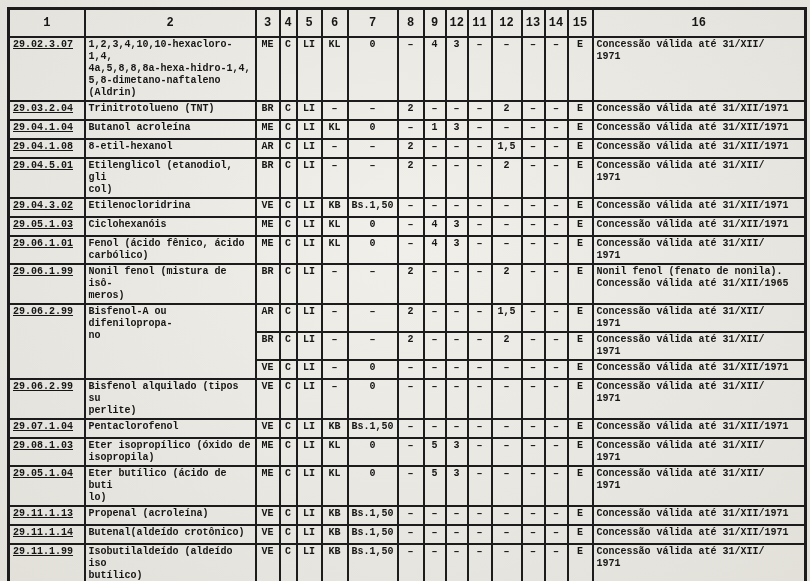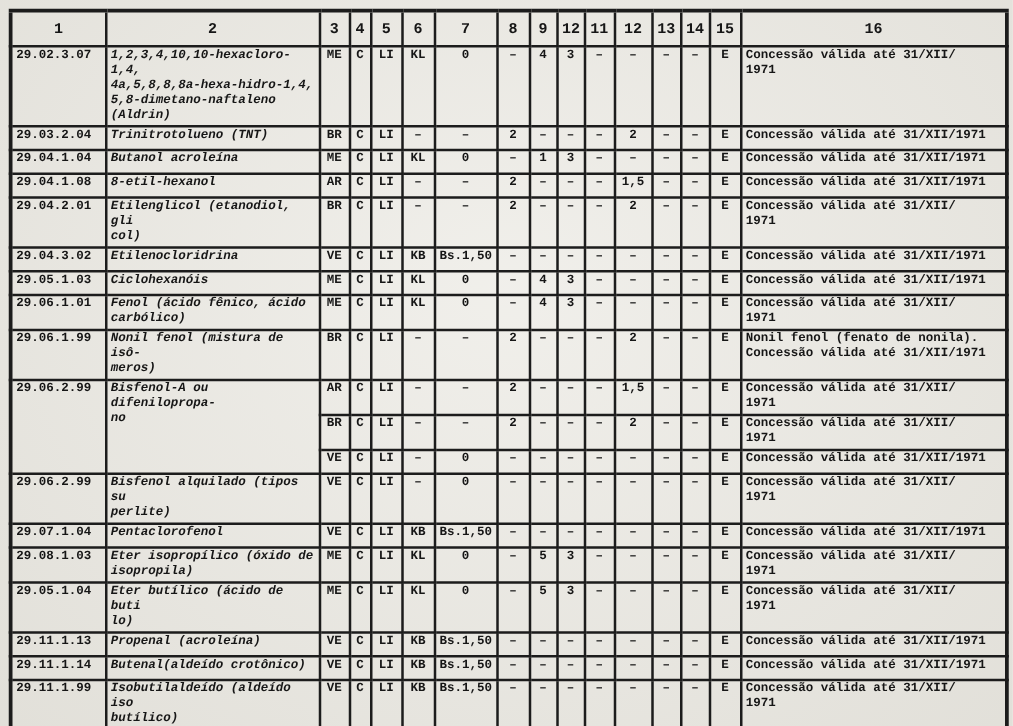--- a/index.html
+++ b/index.html
@@ -43,22 +43,22 @@
   }
   table.tariff thead th {
     font-size: 12px;
     line-height: 14px;
     text-align: center;
     height: 24px;
     vertical-align: middle;
     border-top: 3px solid #1c1c1c;
   }
   table.tariff { border: 3px solid #1c1c1c; }
-  td.c-code   { text-align: left; white-space: nowrap; }
-  td.c-desc   { text-align: left; white-space: pre-line; font-style: italic; }
+  td.c-code   { text-align: left; white-space: nowrap; text-decoration: underline; }
+  td.c-desc   { text-align: left; white-space: pre-line; }
   td.c-small  { text-align: center; }
   td.c-tariff { text-align: center; white-space: nowrap; }
   td.c-note   { text-align: left; white-space: pre-line; margin-left: 13px; }
   tr.sized > td { height: 15px; }
   tr.tall4 td.c-desc, tr.tall4 td.c-note { height: 52px; }
 </style>
 </head>
 <body>
 
 <div class="scan-page">
@@ -172,21 +172,21 @@
           <td class="c-small">–</td>
           <td class="c-small">–</td>
           <td class="c-small">–</td>
           <td class="c-small">1,5</td>
           <td class="c-small">–</td>
           <td class="c-small">–</td>
           <td class="c-small">E</td>
           <td class="c-note">Concessão válida até 31/XII/1971</td>
         </tr>
         <tr class="sized">
-          <td class="c-code" rowspan="1">29.04.2.01</td>
+          <td class="c-code" rowspan="1">29.04.5.01</td>
           <td class="c-desc" rowspan="1">Etilenglicol (etanodiol, gli
 col)</td>
           <td class="c-small">BR</td>
           <td class="c-small">C</td>
           <td class="c-small">LI</td>
           <td class="c-small">–</td>
           <td class="c-tariff">–</td>
           <td class="c-small">2</td>
           <td class="c-small">–</td>
           <td class="c-small">–</td>
@@ -265,21 +265,21 @@
           <td class="c-tariff">–</td>
           <td class="c-small">2</td>
           <td class="c-small">–</td>
           <td class="c-small">–</td>
           <td class="c-small">–</td>
           <td class="c-small">2</td>
           <td class="c-small">–</td>
           <td class="c-small">–</td>
           <td class="c-small">E</td>
           <td class="c-note">Nonil fenol (fenato de nonila).
-Concessão válida até 31/XII/1971</td>
+Concessão válida até 31/XII/1965</td>
         </tr>
         <tr class="sized">
           <td class="c-code" rowspan="3">29.06.2.99</td>
           <td class="c-desc" rowspan="3">Bisfenol-A ou difenilopropa-
 no</td>
           <td class="c-small">AR</td>
           <td class="c-small">C</td>
           <td class="c-small">LI</td>
           <td class="c-small">–</td>
           <td class="c-tariff">–</td>

